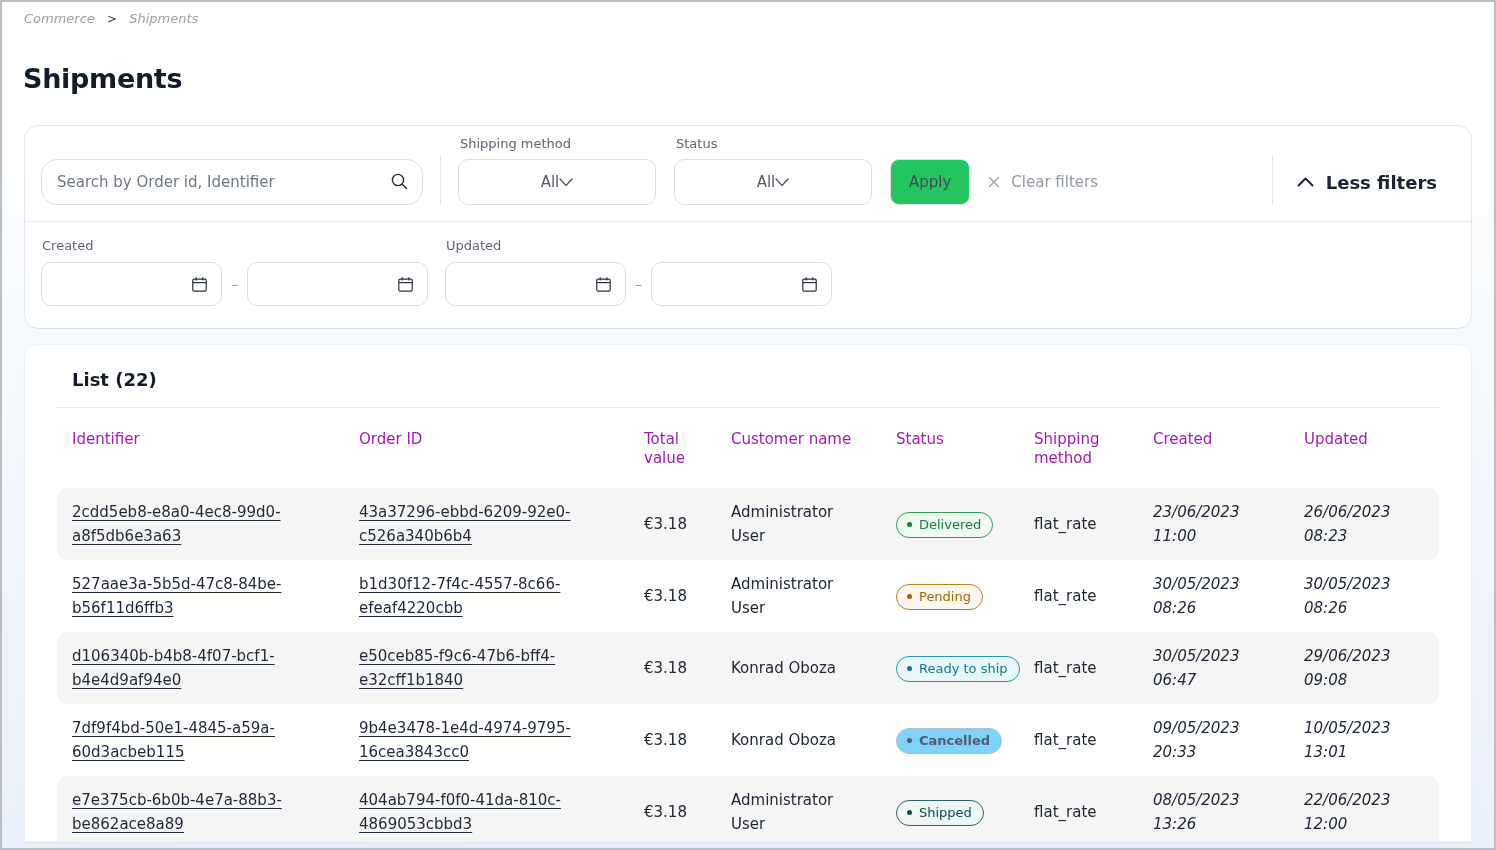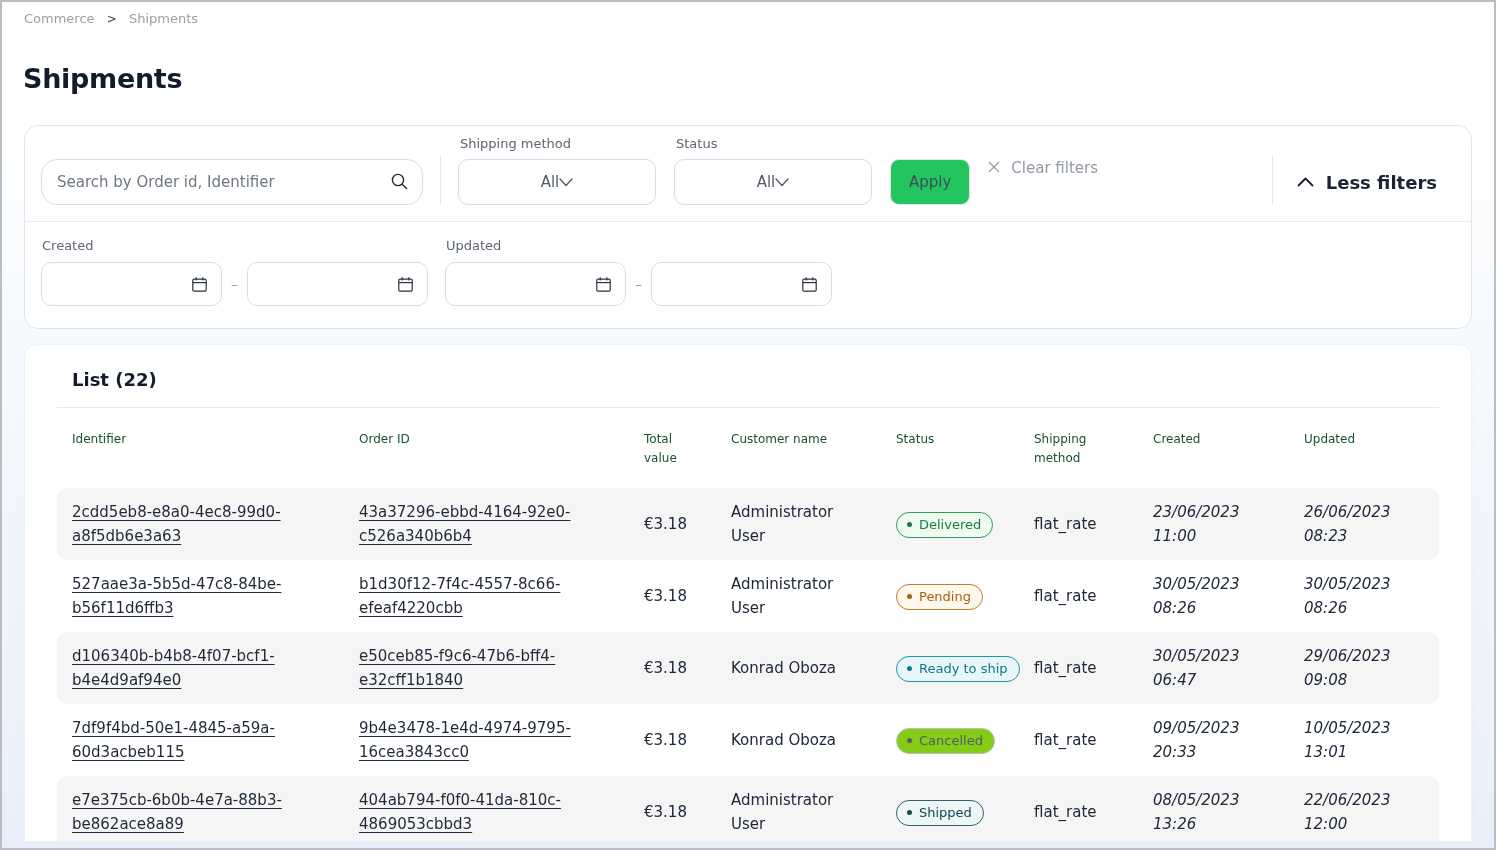--- a/index.html
+++ b/index.html
@@ -4,21 +4,21 @@
 <style>
   * { box-sizing: border-box; margin: 0; padding: 0; }
   html,body { width: 1496px; height: 850px; }
   body {
     font-family: "DejaVu Sans", "Liberation Sans", sans-serif;
     border: 2px solid #b9bdc4;
     background: linear-gradient(180deg, #ffffff 0px, #ffffff 120px, #f7fafd 320px, #e9effa 850px);
     color: #1d2635;
     overflow: hidden;
   }
-  .topbar { padding: 9px 0 0 22px; font-size: 13px; color: #9ba1a9; }
+  .topbar { padding: 9px 0 0 22px; font-size: 13px; color: #9ba1a9; font-style: italic; }
   .topbar .sep { color: #3a4350; margin: 0 8px; font-size: 12px; }
   .crumb { cursor: default; }
   h1.page-title { margin: 37px 0 0 21px; font-size: 27px; font-weight: 700; color: #131c2c; letter-spacing: -0.3px; }
 
   
   .filter-card {
     margin: 31px 22px 0 22px;
     background: #ffffff;
     border: 1px solid #dbe4f0;
     border-radius: 14px;
@@ -38,21 +38,21 @@
   .select {
     width: 198px; height: 46px; border: 1px solid #d8dee8; border-radius: 10px;
     display: flex; align-items: center; justify-content: center;
     padding: 0 15px; font-size: 15px; color: #545c68; cursor: pointer; background: #fff;
   }
   .btn-apply {
     height: 46px; padding: 0 18px; border: 1px solid #e2e4e8; border-radius: 9px;
     background: #22c55e; color: #454c59; font-size: 15px; font-family: inherit; cursor: pointer;
   }
   .btn-clear {
-    height: 46px; display: flex; align-items: flex-start; gap: 9px; margin-left: 16px;
+    height: 46px; display: flex; align-items: center; gap: 9px; margin-left: 16px;
     border: none; background: transparent; color: #939aa4; font-size: 15px;
     font-family: inherit; cursor: pointer;
   }
   .spacer { flex: 1; }
   .vdiv2 { width: 1px; height: 50px; background: #e2e7ee; align-self: center; margin-top: 18px; }
   .btn-toggle {
     height: 46px; display: flex; align-items: center; gap: 12px; margin-left: 24px; margin-right: 18px;
     border: none; background: transparent; color: #1b2433; font-size: 18px; font-weight: 700;
     font-family: inherit; cursor: pointer;
   }
@@ -79,38 +79,38 @@
     height: 498px;
     overflow: hidden;
   }
   h2.list-title { font-size: 18px; font-weight: 700; color: #131c2c; margin: 0 0 17px 15px; }
   .list-div { height: 1px; background: #e5e8ec; margin-bottom: 0; }
   .grid-row {
     display: grid;
     grid-template-columns: 287px 285px 87px 165px 138px 119px 151px 1fr;
   }
   .thead { padding: 14px 0 12px 0; }
-  .thead .cell { font-size: 12px; color: #14532d; padding: 8px 12px 8px 15px; line-height: 19px; }
+  .thead .cell { font-size: 15px; color: #a21caf; padding: 8px 12px 8px 15px; line-height: 19px; }
   .trow { border-radius: 10px; min-height: 72px; align-items: center; }
   .trow.alt { background: #f5f5f6; }
   .trow .cell { font-size: 15px; color: #202938; padding: 11px 12px 11px 15px; line-height: 24px; }
   a.id-link { color: #1f2836; text-decoration: underline; text-underline-offset: 3px; cursor: pointer; }
   .num { letter-spacing: 0; }
   .dt div { line-height: 24px; font-style: italic; }
 
   .badge {
     display: inline-flex; align-items: center; gap: 7px;
     border: 1px solid; border-radius: 999px; padding: 3px 11px 4px 10px;
     font-size: 13px; line-height: 17px; white-space: nowrap; background: #fff;
   }
   .badge .dot { width: 5px; height: 5px; border-radius: 50%; background: currentColor; flex: 0 0 auto; }
   .st-delivered { color: #157f3c; border-color: #2f9e52; background: #effaf1; }
   .st-pending   { color: #a5640f; border-color: #bf7e28; background: #fdf7ee; }
   .st-ready     { color: #0e7a8d; border-color: #2196ab; background: #e9f6f9; }
-  .st-cancelled { color: #555c66; border-color: #b9bec6; background: #84cc16; }
+  .st-cancelled { color: #555c66; border-color: #b9bec6; background: #7dd3fc; font-weight: bold; }
   .st-shipped   { color: #134752; border-color: #33626c; background: #eef6f5; }
 </style>
 </head>
 <body>
 
 <div class="topbar">
   <span class="crumb">Commerce</span>
   <span class="sep">&gt;</span>
   <span class="crumb">Shipments</span>
 </div>
@@ -221,21 +221,21 @@
     <div class="cell">Total value</div>
     <div class="cell">Customer name</div>
     <div class="cell">Status</div>
     <div class="cell">Shipping method</div>
     <div class="cell">Created</div>
     <div class="cell">Updated</div>
   </div>
 
   <div class="grid-row trow alt">
     <div class="cell"><a class="id-link">2cdd5eb8-e8a0-4ec8-99d0-a8f5db6e3a63</a></div>
-    <div class="cell"><a class="id-link">43a37296-ebbd-4164-92e0-c526a340b6b4</a></div>
+    <div class="cell"><a class="id-link">43a37296-ebbd-6209-92e0-c526a340b6b4</a></div>
     <div class="cell num">€3.18</div>
     <div class="cell">Administrator User</div>
     <div class="cell"><span class="badge st-delivered">
           <span class="dot"></span>
           <span>Delivered</span>
         </span></div>
     <div class="cell">flat_rate</div>
     <div class="cell dt">
         <div>23/06/2023</div>
         <div>11:00</div>

